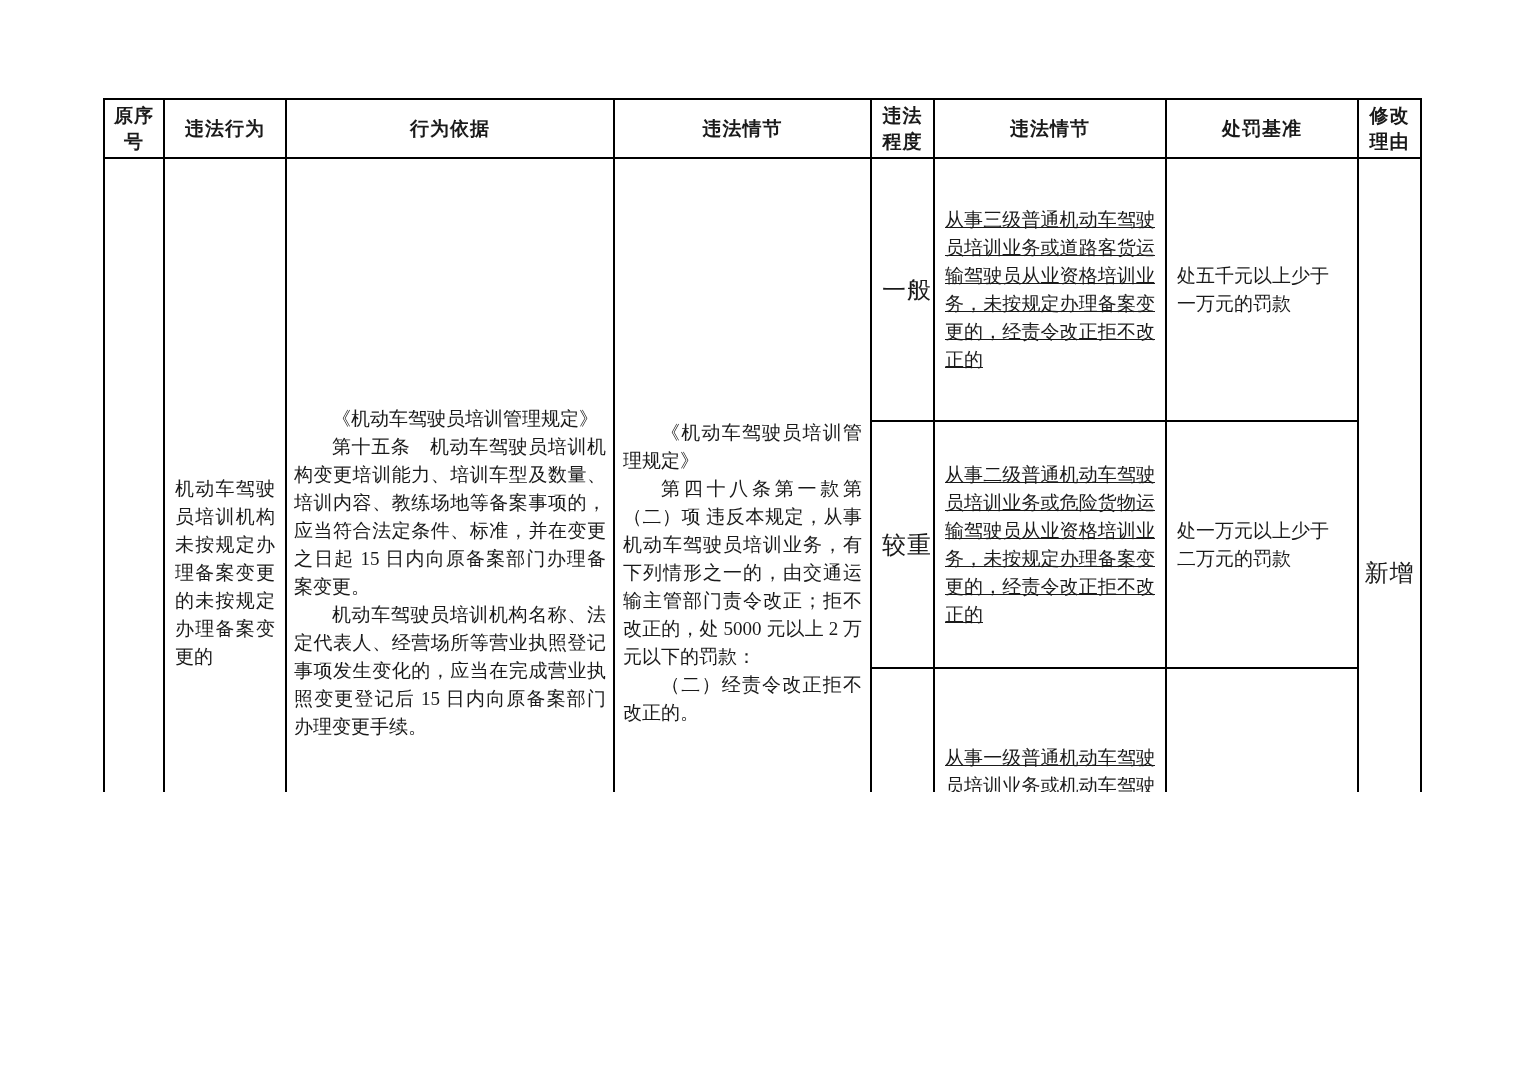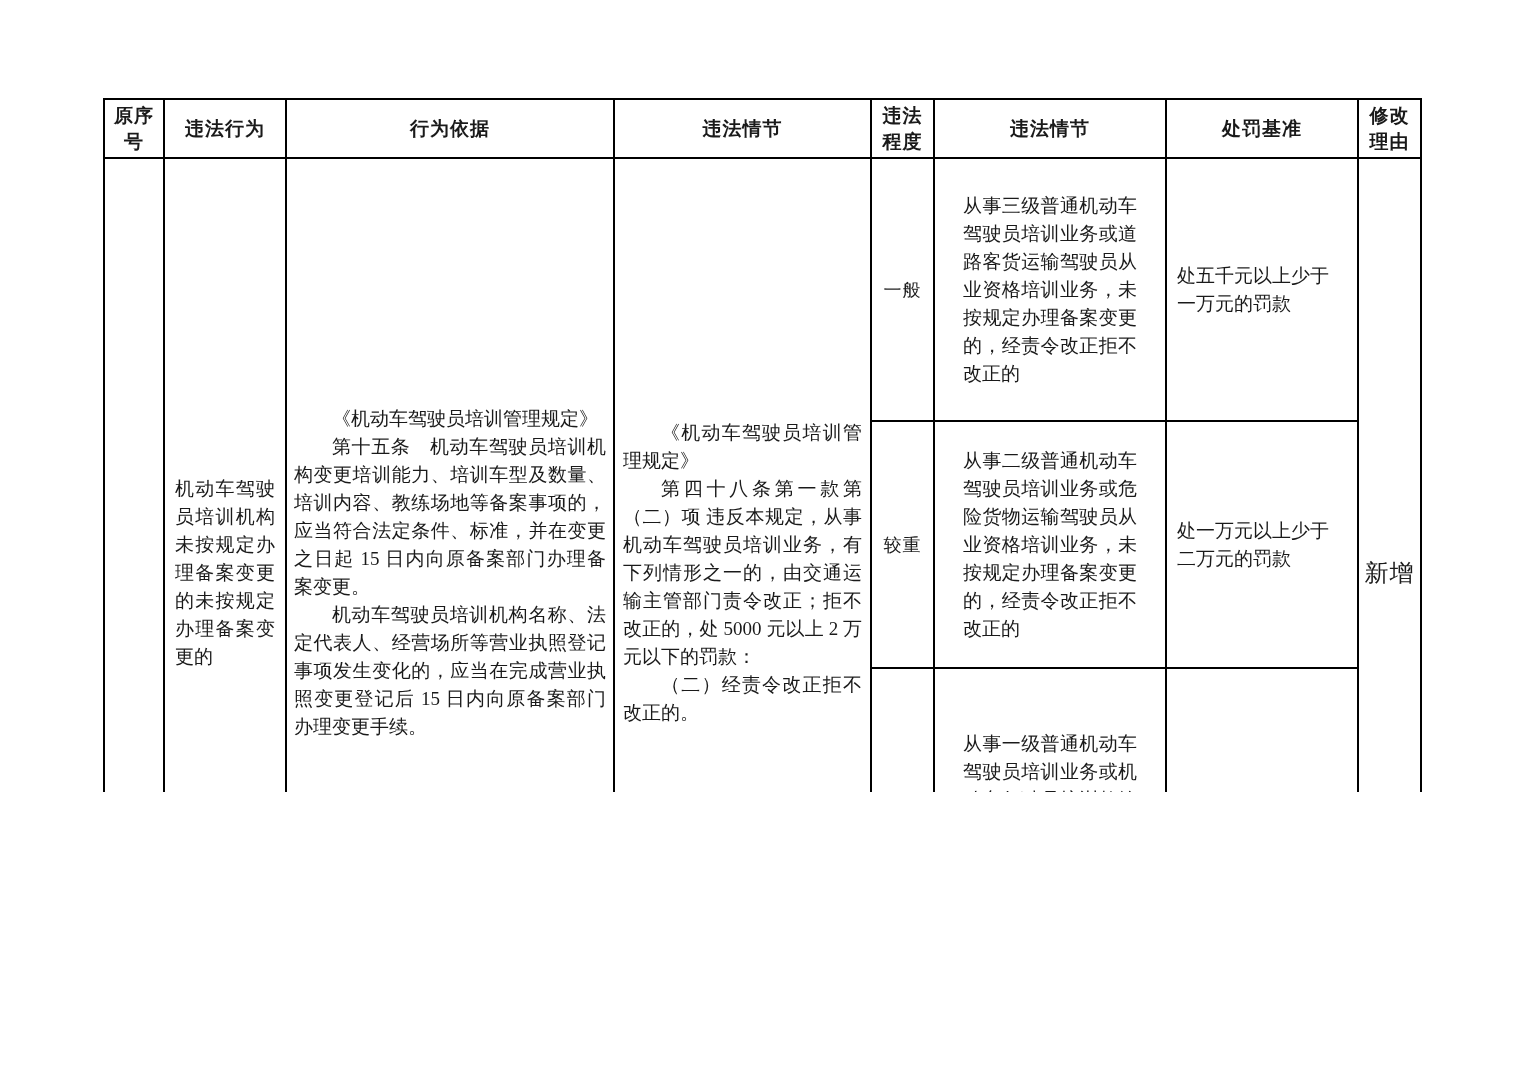--- a/index.html
+++ b/index.html
@@ -60,28 +60,29 @@
     margin: 0;
     text-indent: 2em;
     text-align: justify;
     text-justify: inter-character;
   }
   td.cell-penalty-basis {
     padding: 4px 8px;
     vertical-align: middle;
   }
   td.cell-degree {
-    text-align: center;
-    font-size: 18px;
+    text-align: right;
+    font-size: 24px;
     letter-spacing: 1px;
   }
   td.cell-circumstance {
-    padding: 6px 28px;
+    padding: 6px 10px;
     text-align: justify;
     text-justify: inter-character;
+    text-decoration: underline;
   }
   td.cell-benchmark {
     padding: 0 10px;
     text-align: left;
   }
   td.cell-reason {
     text-align: center;
     font-size: 24px;
     letter-spacing: 1px;
   }

